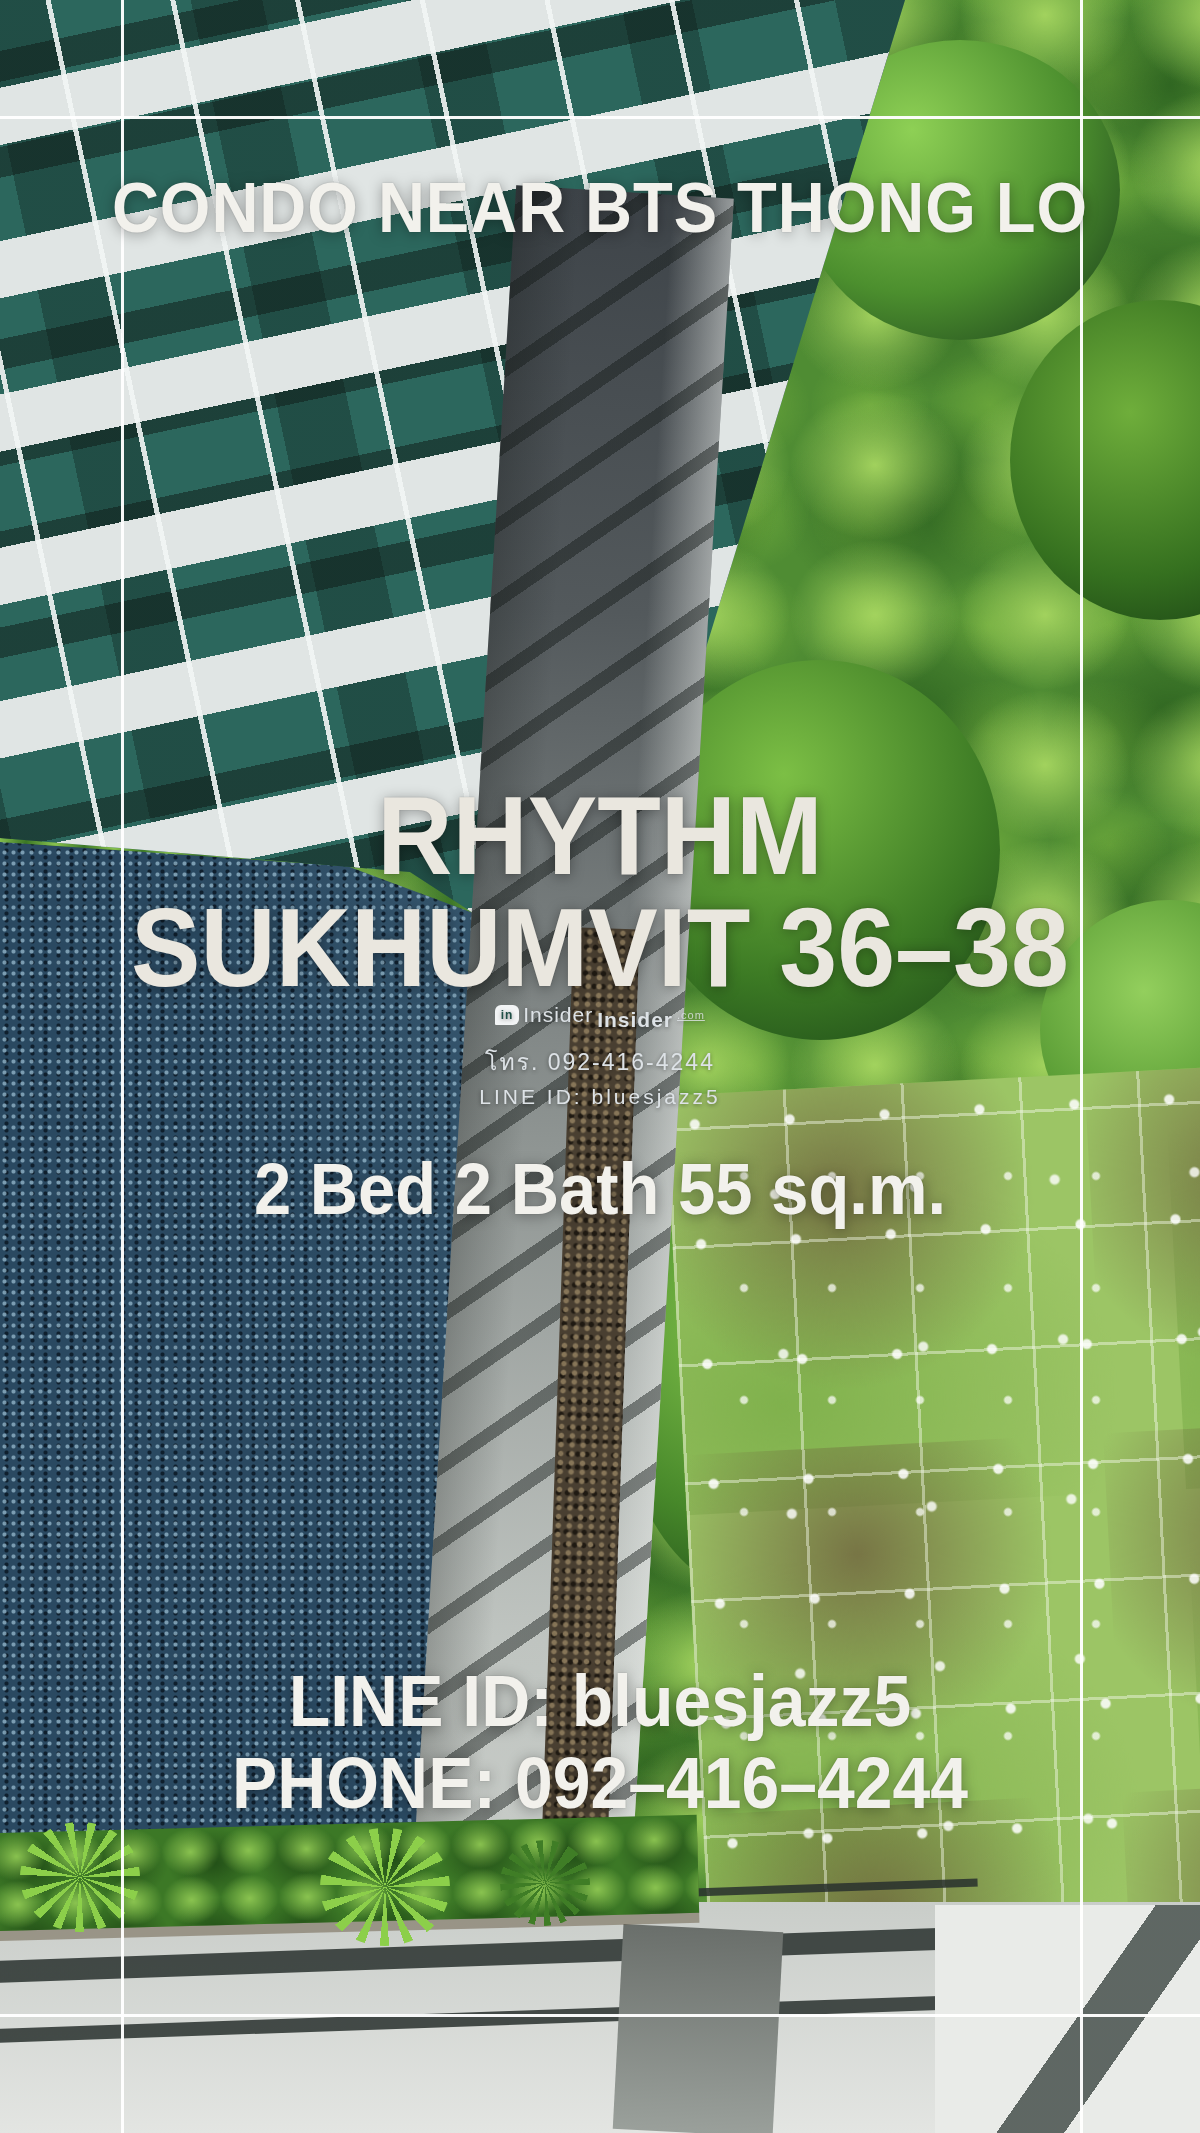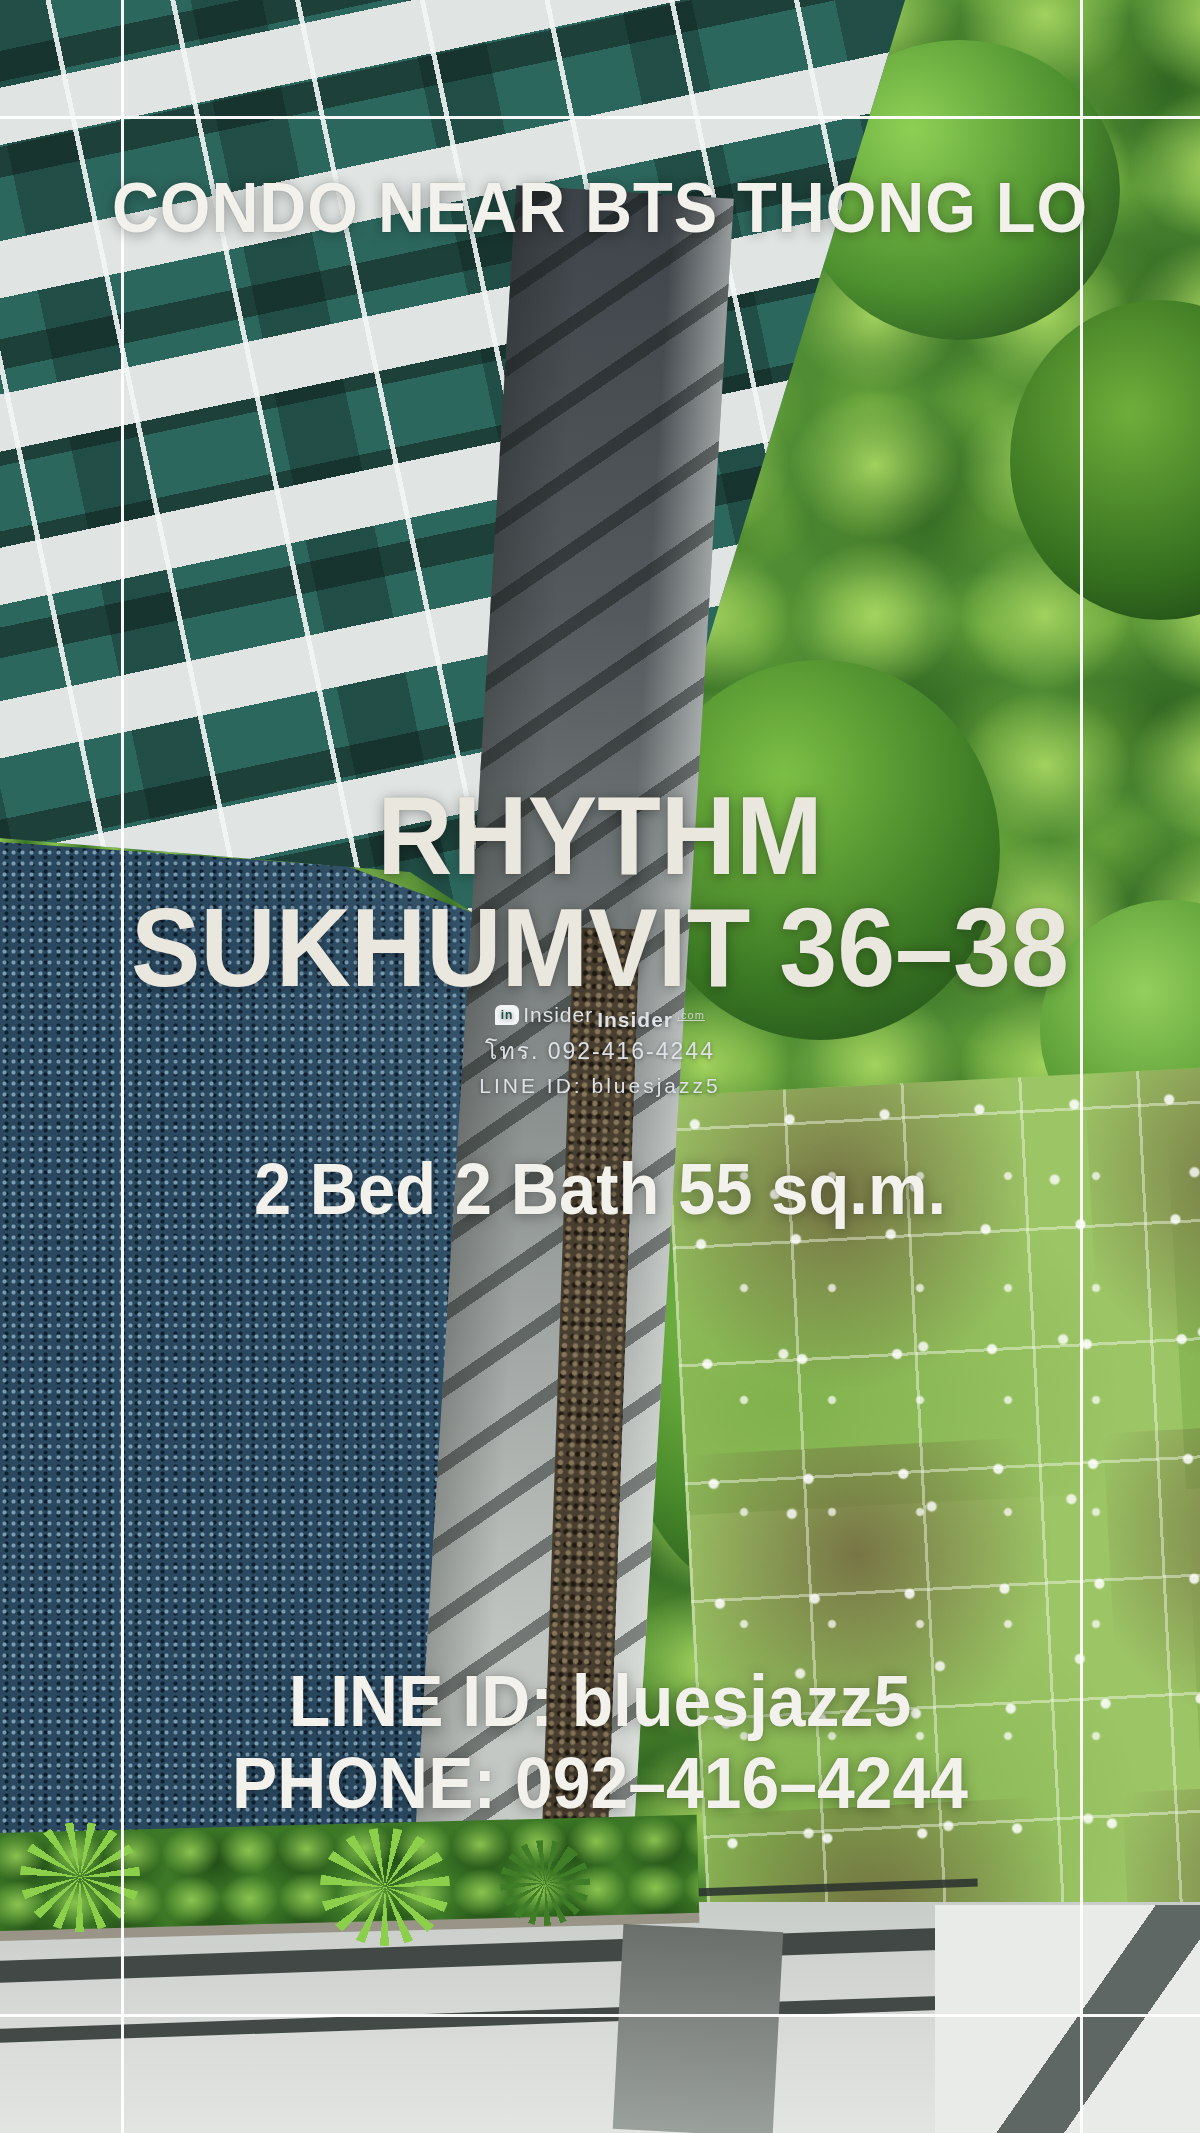--- a/index.html
+++ b/index.html
@@ -115,21 +115,21 @@
   .headline{top:168px;font-size:70px;letter-spacing:1px;}
   .title{top:780px;font-size:112px;line-height:1.0;color:#eae7df;letter-spacing:0;}
   .specs{top:1148px;font-size:72px;}
   .contact{top:1660px;font-size:73px;line-height:1.12;}
   
   .watermark{left:0;right:0;top:998px;text-align:center;z-index:40;color:#dde2e6;
     text-shadow:0 1px 4px rgba(0,0,0,.45);font-weight:normal;}
   .wm-row1{font-size:21px;letter-spacing:1px;display:flex;align-items:center;justify-content:center;gap:4px;}
   .wm-brand-bold{font-weight:bold;margin-top:10px;}
   .wm-suffix{font-size:11px;opacity:.8;text-decoration:underline;}
-  .wm-row2{font-size:23px;letter-spacing:2px;margin-top:1px;}
+  .wm-row2{font-size:23px;letter-spacing:2px;margin-top:12px;}
   .wm-row3{font-size:21px;letter-spacing:3px;margin-top:5px;}
   .wm-logo{width:24px;height:20px;background:#f2f4f5;border-radius:6px 6px 6px 1px;
     display:inline-flex;align-items:center;justify-content:center;
     color:#1e4f46;font-size:12px;font-weight:bold;line-height:1;}
 </style>
 </head>
 <body>
 
 <div class="photo">
   <div class="layer trees-base"></div>

